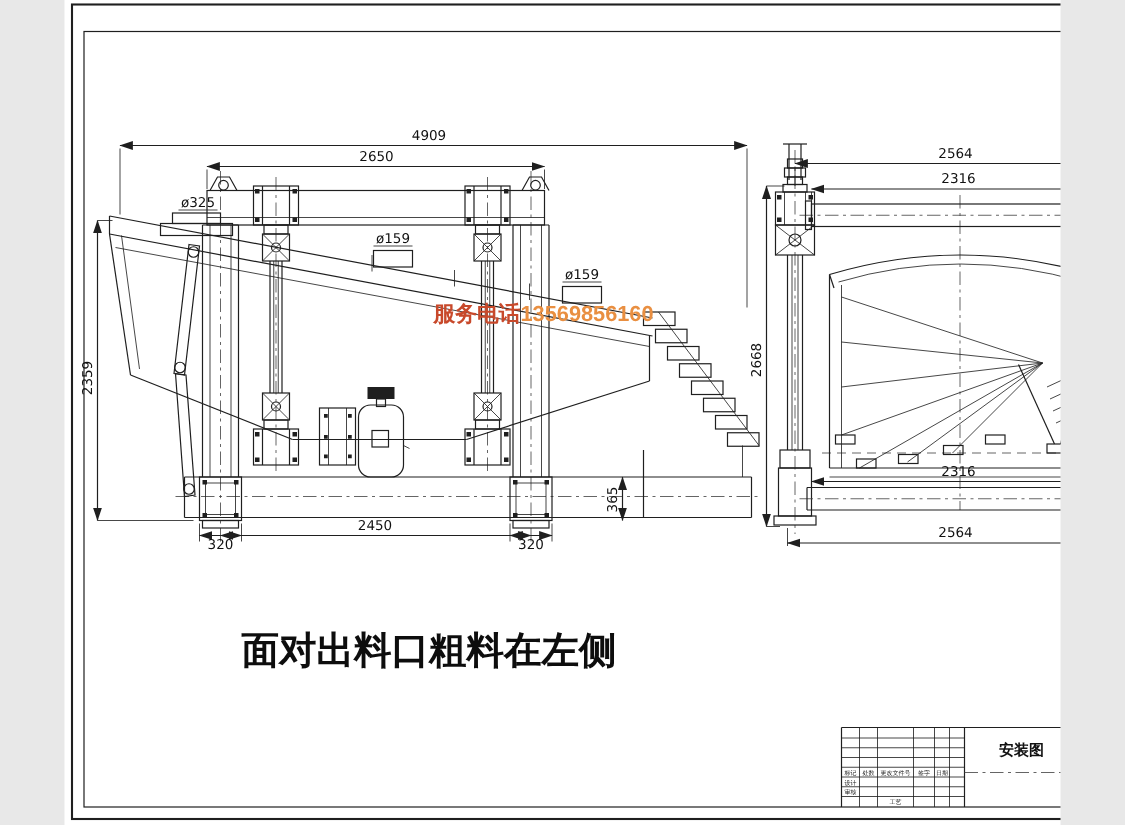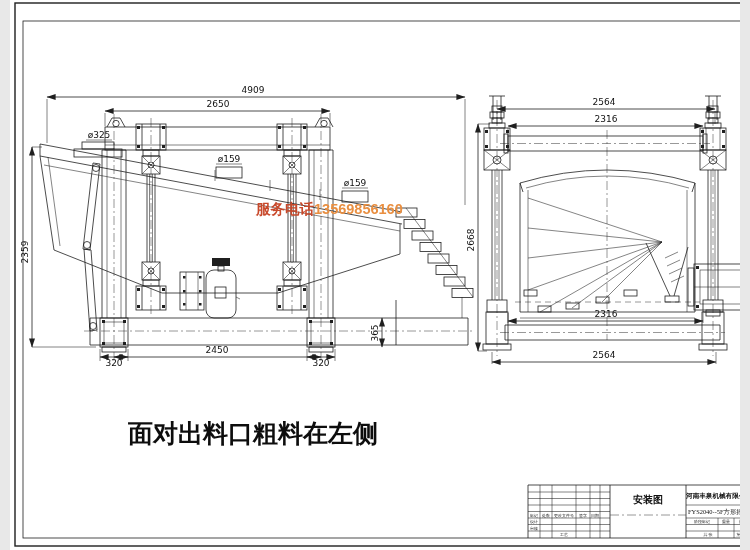--- a/index.html
+++ b/index.html
@@ -1,16 +1,16 @@
 <!DOCTYPE html>
 <html><head>
 <meta charset="utf-8">
 <style>
   html,body{margin:0;padding:0;background:#e8e8e8}
-  .sheet{position:relative;width:730px;height:550px;background:#ffffff;margin:0 auto;overflow:hidden}
+  .sheet{position:relative;width:664px;height:550px;background:#ffffff;margin:0 auto;overflow:hidden}
   svg{display:block}
   .ln{stroke:#1f1f1f;stroke-width:.8;fill:none}
   .lnt{stroke:#1f1f1f;stroke-width:.55;fill:none}
   .lnb{stroke:#1f1f1f;stroke-width:1.4;fill:none}
   .fil{fill:#1f1f1f;stroke:none}
   .cl{stroke:#444;stroke-width:.55;stroke-dasharray:9 3 2 3;fill:none}
   .dsh{stroke:#444;stroke-width:.55;stroke-dasharray:6 4;fill:none}
   .dim{font-size:9px;fill:#111;text-anchor:middle;font-family:"DejaVu Sans",sans-serif}
   .tiny{font-size:4px;fill:#222;text-anchor:middle;font-family:"Liberation Sans",sans-serif}
   .tb-main{font-size:10px;fill:#111;text-anchor:middle;font-family:"Liberation Serif",serif;font-weight:600}

